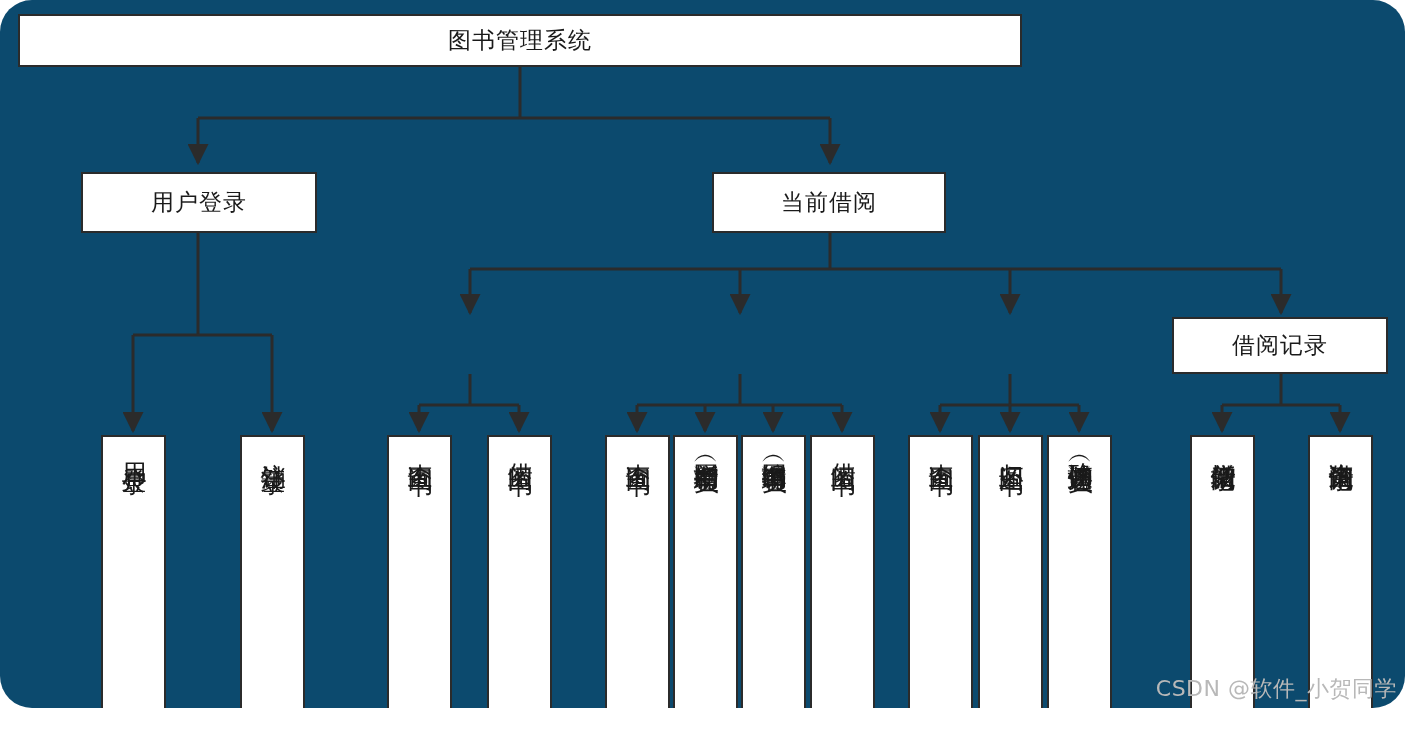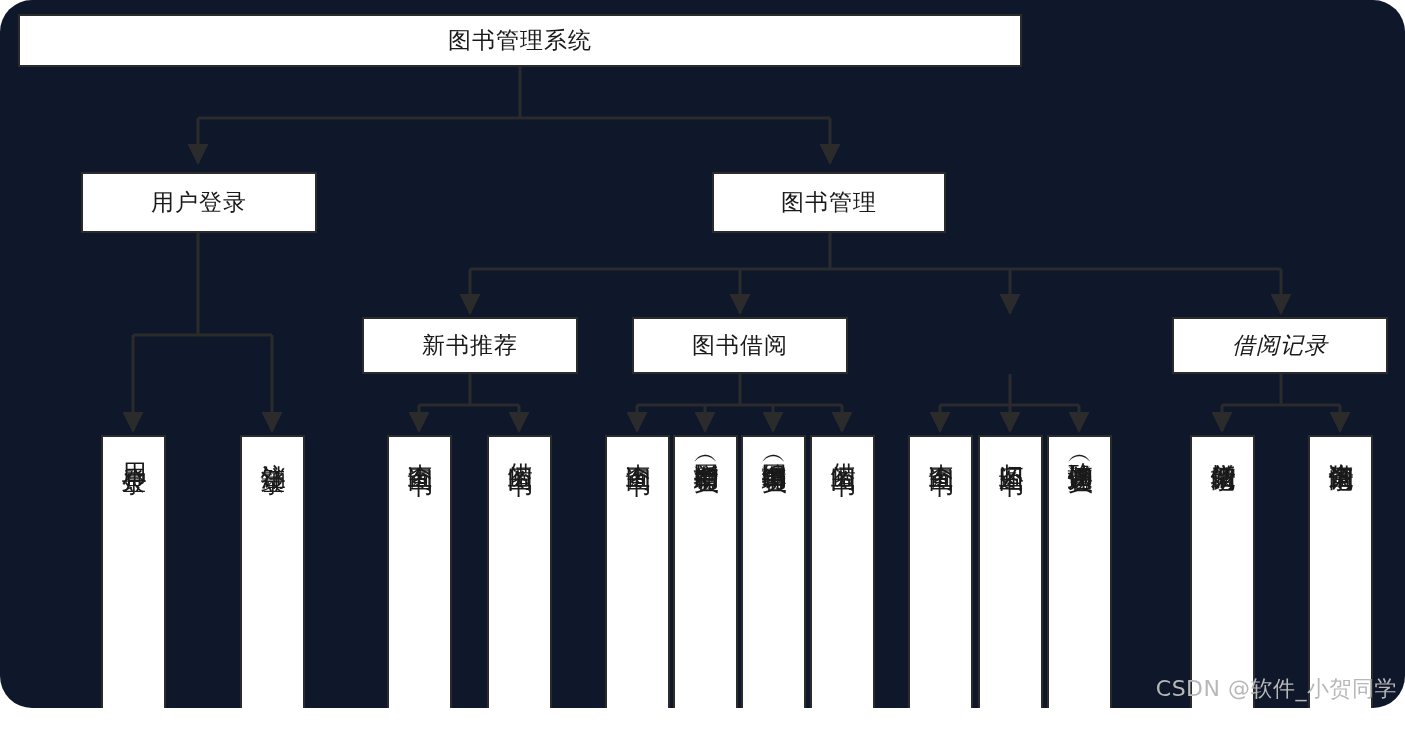--- a/index.html
+++ b/index.html
@@ -7,21 +7,21 @@
     padding: 0;
     background: #ffffff;
   }
   body {
     font-family: "DejaVu Sans", "Liberation Sans", sans-serif;
   }
   #canvas {
     position: relative;
     width: 1405px;
     height: 708px;
-    background: #0f172a;
+    background: #0c4a6e;
     overflow: hidden;
     border-radius: 32px;
   }
   #edges {
     position: absolute;
     left: 0;
     top: 0;
     width: 1405px;
     height: 747px;
   }
@@ -131,30 +131,24 @@
   </svg>
 
   <div class="node h root" style="left:18px; top:14px; width:1004px; height:53px;">
     <span class="label">图书管理系统</span>
   </div>
 
   <div class="node h" style="left:81px; top:172px; width:236px; height:61px;">
     <span class="label">用户登录</span>
   </div>
   <div class="node h" style="left:712px; top:172px; width:234px; height:61px;">
-    <span class="label">图书管理</span>
+    <span class="label">当前借阅</span>
   </div>
 
-  <div class="node h" style="left:362px; top:317px; width:216px; height:57px;">
-    <span class="label">新书推荐</span>
-  </div>
-  <div class="node h" style="left:632px; top:317px; width:216px; height:57px;">
-    <span class="label">图书借阅</span>
-  </div>
-  <div class="node h" style="left:1172px; top:317px; width:216px; height:57px;font-style:italic;">
+  <div class="node h" style="left:1172px; top:317px; width:216px; height:57px;">
     <span class="label">借阅记录</span>
   </div>
 
   <div class="node v" style="left:101px; top:435px; width:65px; height:298px;">
     <span class="label">用户登录</span>
   </div>
   <div class="node v" style="left:240px; top:435px; width:65px; height:298px;">
     <span class="label">注销登录</span>
   </div>
 

